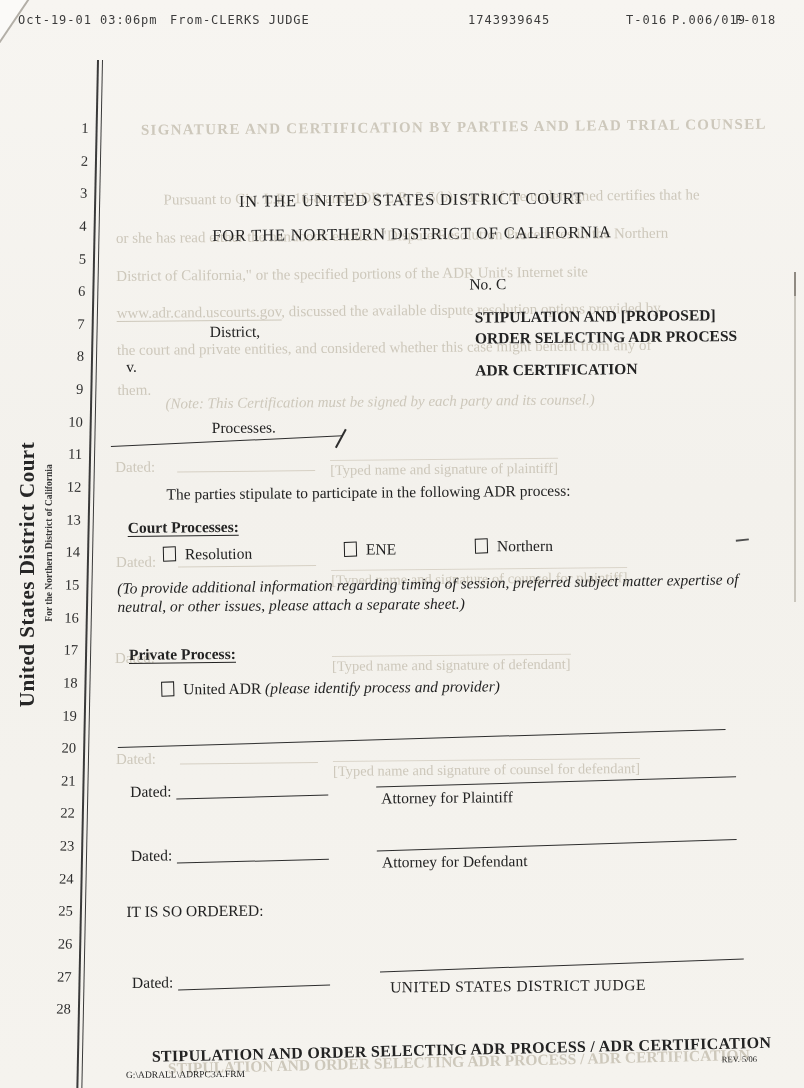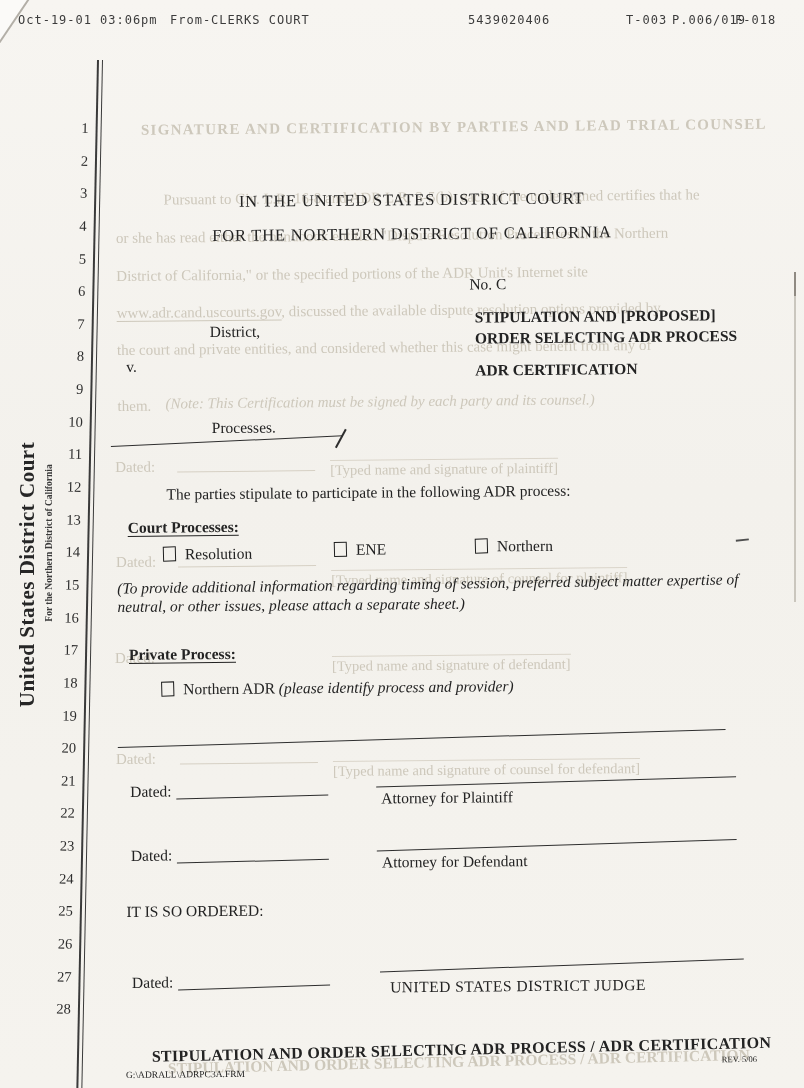--- a/index.html
+++ b/index.html
@@ -44,23 +44,23 @@
                background:#b8b3aa; opacity:.7; }
   .edge-tick { position:absolute; left:794px; top:272px; width:2px; height:24px; background:#8f8a82; }
 </style>
 </head>
 <body>
 
 <div id="page">
 
   <div class="fax" style="left:18px">Oct-19-01</div>
   <div class="fax" style="left:100px">03:06pm</div>
-  <div class="fax" style="left:170px">From-CLERKS COURT</div>
-  <div class="fax" style="left:468px">5439020406</div>
-  <div class="fax" style="left:626px">T-003</div>
+  <div class="fax" style="left:170px">From-CLERKS JUDGE</div>
+  <div class="fax" style="left:468px">1743939645</div>
+  <div class="fax" style="left:626px">T-016</div>
   <div class="fax" style="left:672px">P.006/019</div>
   <div class="fax" style="left:735px">F-018</div>
 
   <div class="fold-tri"></div>
   <div class="fold-line"></div>
   <div class="edge-line"></div>
   <div class="edge-tick"></div>
 
   <div class="rail"></div>
   <div class="line-numbers" id="line-numbers">
@@ -100,21 +100,21 @@
   <div class="doc">
 
     <div class="ghost b" style="left:150px; top:122px; letter-spacing:1.3px">SIGNATURE AND CERTIFICATION BY PARTIES AND LEAD TRIAL COUNSEL</div>
     <div class="ghost" style="left:172px; top:192px">Pursuant to Civ. L.R. 16-8 and ADR L.R. 3-5(b), each of the undersigned certifies that he</div>
     <div class="ghost" style="left:124px; top:230px">or she has read either the handbook entitled "Dispute Resolution Procedures in the Northern</div>
     <div class="ghost" style="left:124px; top:268px">District of California," or the specified portions of the ADR Unit's Internet site</div>
     <div class="ghost" style="left:124px; top:305px">
       <span style="border-bottom:1px solid #c7c1b3">www.adr.cand.uscourts.gov</span><span>, discussed the available dispute resolution options provided by</span>
     </div>
     <div class="ghost" style="left:124px; top:342px">the court and private entities, and considered whether this case might benefit from any of</div>
-    <div class="ghost" style="left:124px; top:398px">them.</div>
+    <div class="ghost" style="left:124px; top:382px">them.</div>
     <div class="ghost i" style="left:172px; top:396px">(Note: This Certification must be signed by each party and its counsel.)</div>
 
     <div class="ghost" style="left:121px; top:459px">Dated:</div>
     <div class="ghost-rule" style="left:183px; top:472px; width:138px"></div>
     <div class="ghost g-sig" style="left:336px; top:462px">[Typed name and signature of plaintiff]</div>
 
     <div class="ghost" style="left:121px; top:554px">Dated:</div>
     <div class="ghost-rule" style="left:183px; top:567px; width:138px"></div>
     <div class="ghost g-sig" style="left:336px; top:572px">[Typed name and signature of counsel for plaintiff]</div>
 
@@ -143,34 +143,34 @@
     <div class="slash" style="left:346px; top:430px"></div>
     <div class="dash" style="left:741px; top:545px"></div>
 
     <div class="t" style="left:172px; top:486px">The parties stipulate to participate in the following ADR process:</div>
 
     <div class="t" style="left:133px; top:519px"><span class="hu">Court Processes:</span></div>
 
     <div class="t" style="left:168px; top:546px">
       <span class="cb"></span><span>Resolution</span>
     </div>
-    <div class="t" style="left:339px; top:543px">
+    <div class="t" style="left:349px; top:543px">
       <span class="cb"></span><span>ENE</span>
     </div>
     <div class="t" style="left:480px; top:541px">
       <span class="cb"></span><span>Northern</span>
     </div>
 
     <div class="t i" style="left:122px; top:578px; transform:rotate(-0.3deg)">(To provide additional information regarding timing of session, preferred subject matter expertise of</div>
     <div class="t i" style="left:122px; top:598px">neutral, or other issues, please attach a separate sheet.)</div>
 
     <div class="t" style="left:133px; top:646px"><span class="hu">Private Process:</span></div>
 
     <div class="t" style="left:165px; top:681px">
-      <span class="cb"></span><span>Northern ADR </span><span class="i">(please identify process and provider)</span>
+      <span class="cb"></span><span>United ADR </span><span class="i">(please identify process and provider)</span>
     </div>
 
     <div class="rule" style="left:121px; top:747px; width:608px; transform:rotate(-1.15deg)"></div>
 
     <div class="t" style="left:133px; top:783px">Dated:</div>
     <div class="rule" style="left:179px; top:799px; width:152px; transform:rotate(-0.9deg)"></div>
     <div class="rule" style="left:379px; top:789px; width:360px; transform:rotate(-1.1deg)"></div>
     <div class="t" style="left:384px; top:792px">Attorney for Plaintiff</div>
 
     <div class="t" style="left:133px; top:847px">Dated:</div>

